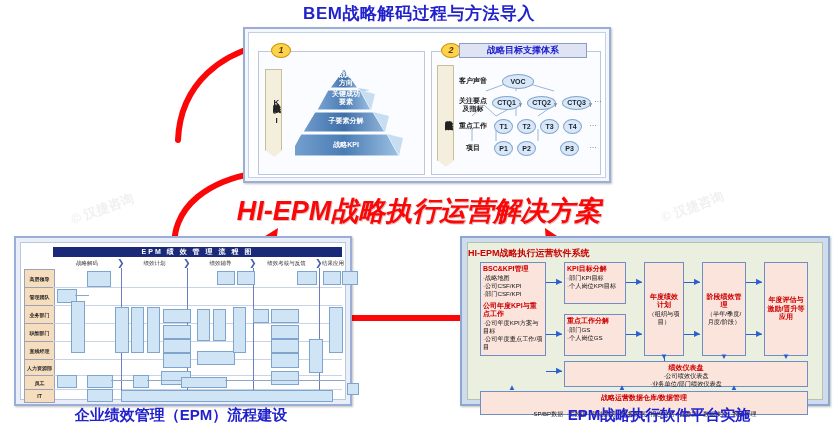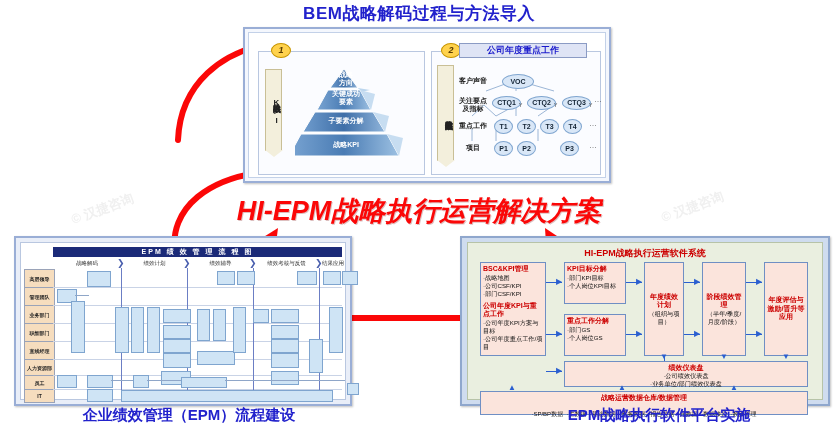--- a/index.html
+++ b/index.html
@@ -75,39 +75,39 @@
   .lanerow{position:absolute;left:32px;right:3px;border-bottom:1px solid #c9d3e6;}
   .vdiv{position:absolute;top:25px;bottom:3px;width:1px;background:#6b7ec4;}
   .fbox{position:absolute;background:#cfe4f5;border:1px solid #7fa5cf;}
   .hline{position:absolute;background:#8fa6c8;height:1px;}
 
   
   #br-panel{position:absolute;left:460px;top:236px;width:366px;height:166px;
     background:#cfdcef;border:2px solid #8fa7cd;box-shadow:1px 1px 2px rgba(0,0,0,.25);z-index:4;}
   #br-inner{position:absolute;left:5px;top:4px;right:5px;bottom:4px;
     background:#eaefe0;border:1px solid #b7c3a8;}
-  #br-title{position:absolute;left:0;top:4px;width:100%;text-align:center;
+  #br-title{position:absolute;left:0;top:4px;width:100%;
     color:#cc0000;font-size:9px;font-weight:bold;}
   .sbox{position:absolute;background:#fbe4dc;border:1px solid #6f8fc4;box-sizing:border-box;
     padding:2px 2px;overflow:hidden;}
   .sbox .h{color:#cc0000;font-size:7px;font-weight:bold;display:block;line-height:8.5px;}
   .sbox .li{color:#111;font-size:6.2px;display:block;line-height:8px;}
   .sbox.ctr{display:flex;flex-direction:column;align-items:center;justify-content:center;text-align:center;}
   .sbox.ctr .h{color:#cc0000;font-size:7px;font-weight:bold;}
   .sbox.ctr .li{color:#111;font-size:6.2px;}
   .arrw{position:absolute;color:#2b5fd0;font-size:8px;line-height:8px;}
   .arrline{position:absolute;background:#2b5fd0;}
   .rowflat{position:absolute;background:#fbe4dc;border:1px solid #6f8fc4;text-align:center;box-sizing:border-box;}
   .rowflat .h{color:#cc0000;font-size:7px;font-weight:bold;display:block;line-height:9px;}
   .rowflat .li{color:#111;font-size:6.2px;display:block;line-height:8px;}
   .inlinelist{color:#111;font-size:6px;line-height:9px;}
 
   
   .caption{position:absolute;top:406px;color:#2222cc;font-size:15px;font-weight:bold;text-align:center;z-index:6;}
-  #cap-left{left:8px;width:362px;}
+  #cap-left{left:0;width:362px;}
   #cap-right{left:476px;width:366px;}
 </style>
 </head>
 <body>
 
 <div class="wm" style="left:70px;top:200px;">© 汉捷咨询</div>
 <div class="wm" style="left:660px;top:198px;">© 汉捷咨询</div>
 <div class="wm" style="left:120px;top:290px;">© 汉捷咨询</div>
 <div class="wm" style="left:240px;top:350px;">© 汉捷咨询</div>
 <div class="wm" style="left:560px;top:300px;">© 汉捷咨询</div>
@@ -154,21 +154,21 @@
       <polygon points="6,66 92,66 104,88 -6,88" fill="url(#g2)" stroke="#fff" stroke-width="1"></polygon>
       <polygon points="92,66 108,70 104,88" fill="#c7ddf1"></polygon>
     </svg>
     <div class="pyrow" style="left:80px;top:38px;width:34px;">战略<br>方向</div>
     <div class="pyrow" style="left:74px;top:57px;width:46px;">关键成功<br>要素</div>
     <div class="pyrow" style="left:68px;top:84px;width:58px;">子要素分解</div>
     <div class="pyrow" style="left:64px;top:108px;width:66px;">战略KPI</div>
 
     <div class="halfbox" id="half-right"></div>
     <div class="numcircle" style="left:192px;top:10px;">2</div>
-    <div class="secthead" style="left:210px;top:10px;width:126px;">公司年度重点工作</div>
+    <div class="secthead" style="left:210px;top:10px;width:126px;">战略目标支撑体系</div>
     <div class="varrow" style="left:188px;top:32px;height:96px;">战略导出重点工作</div>
 
     <svg style="position:absolute;left:205px;top:30px;" width="148" height="100" viewBox="0 0 148 100">
       <g stroke="#9cb6d6" stroke-width="1" fill="none">
         <path d="M62 17 L 32 28 M62 17 L 62 28 M62 17 L 100 28"></path>
         <path d="M30 42 L 18 53 M30 42 L 42 53 M62 42 L 42 53 M62 42 L 62 53 M100 42 L 84 53"></path>
         <path d="M18 66 L 18 78 M42 66 L 42 78 M84 66 L 84 78"></path>
       </g>
     </svg>
 

